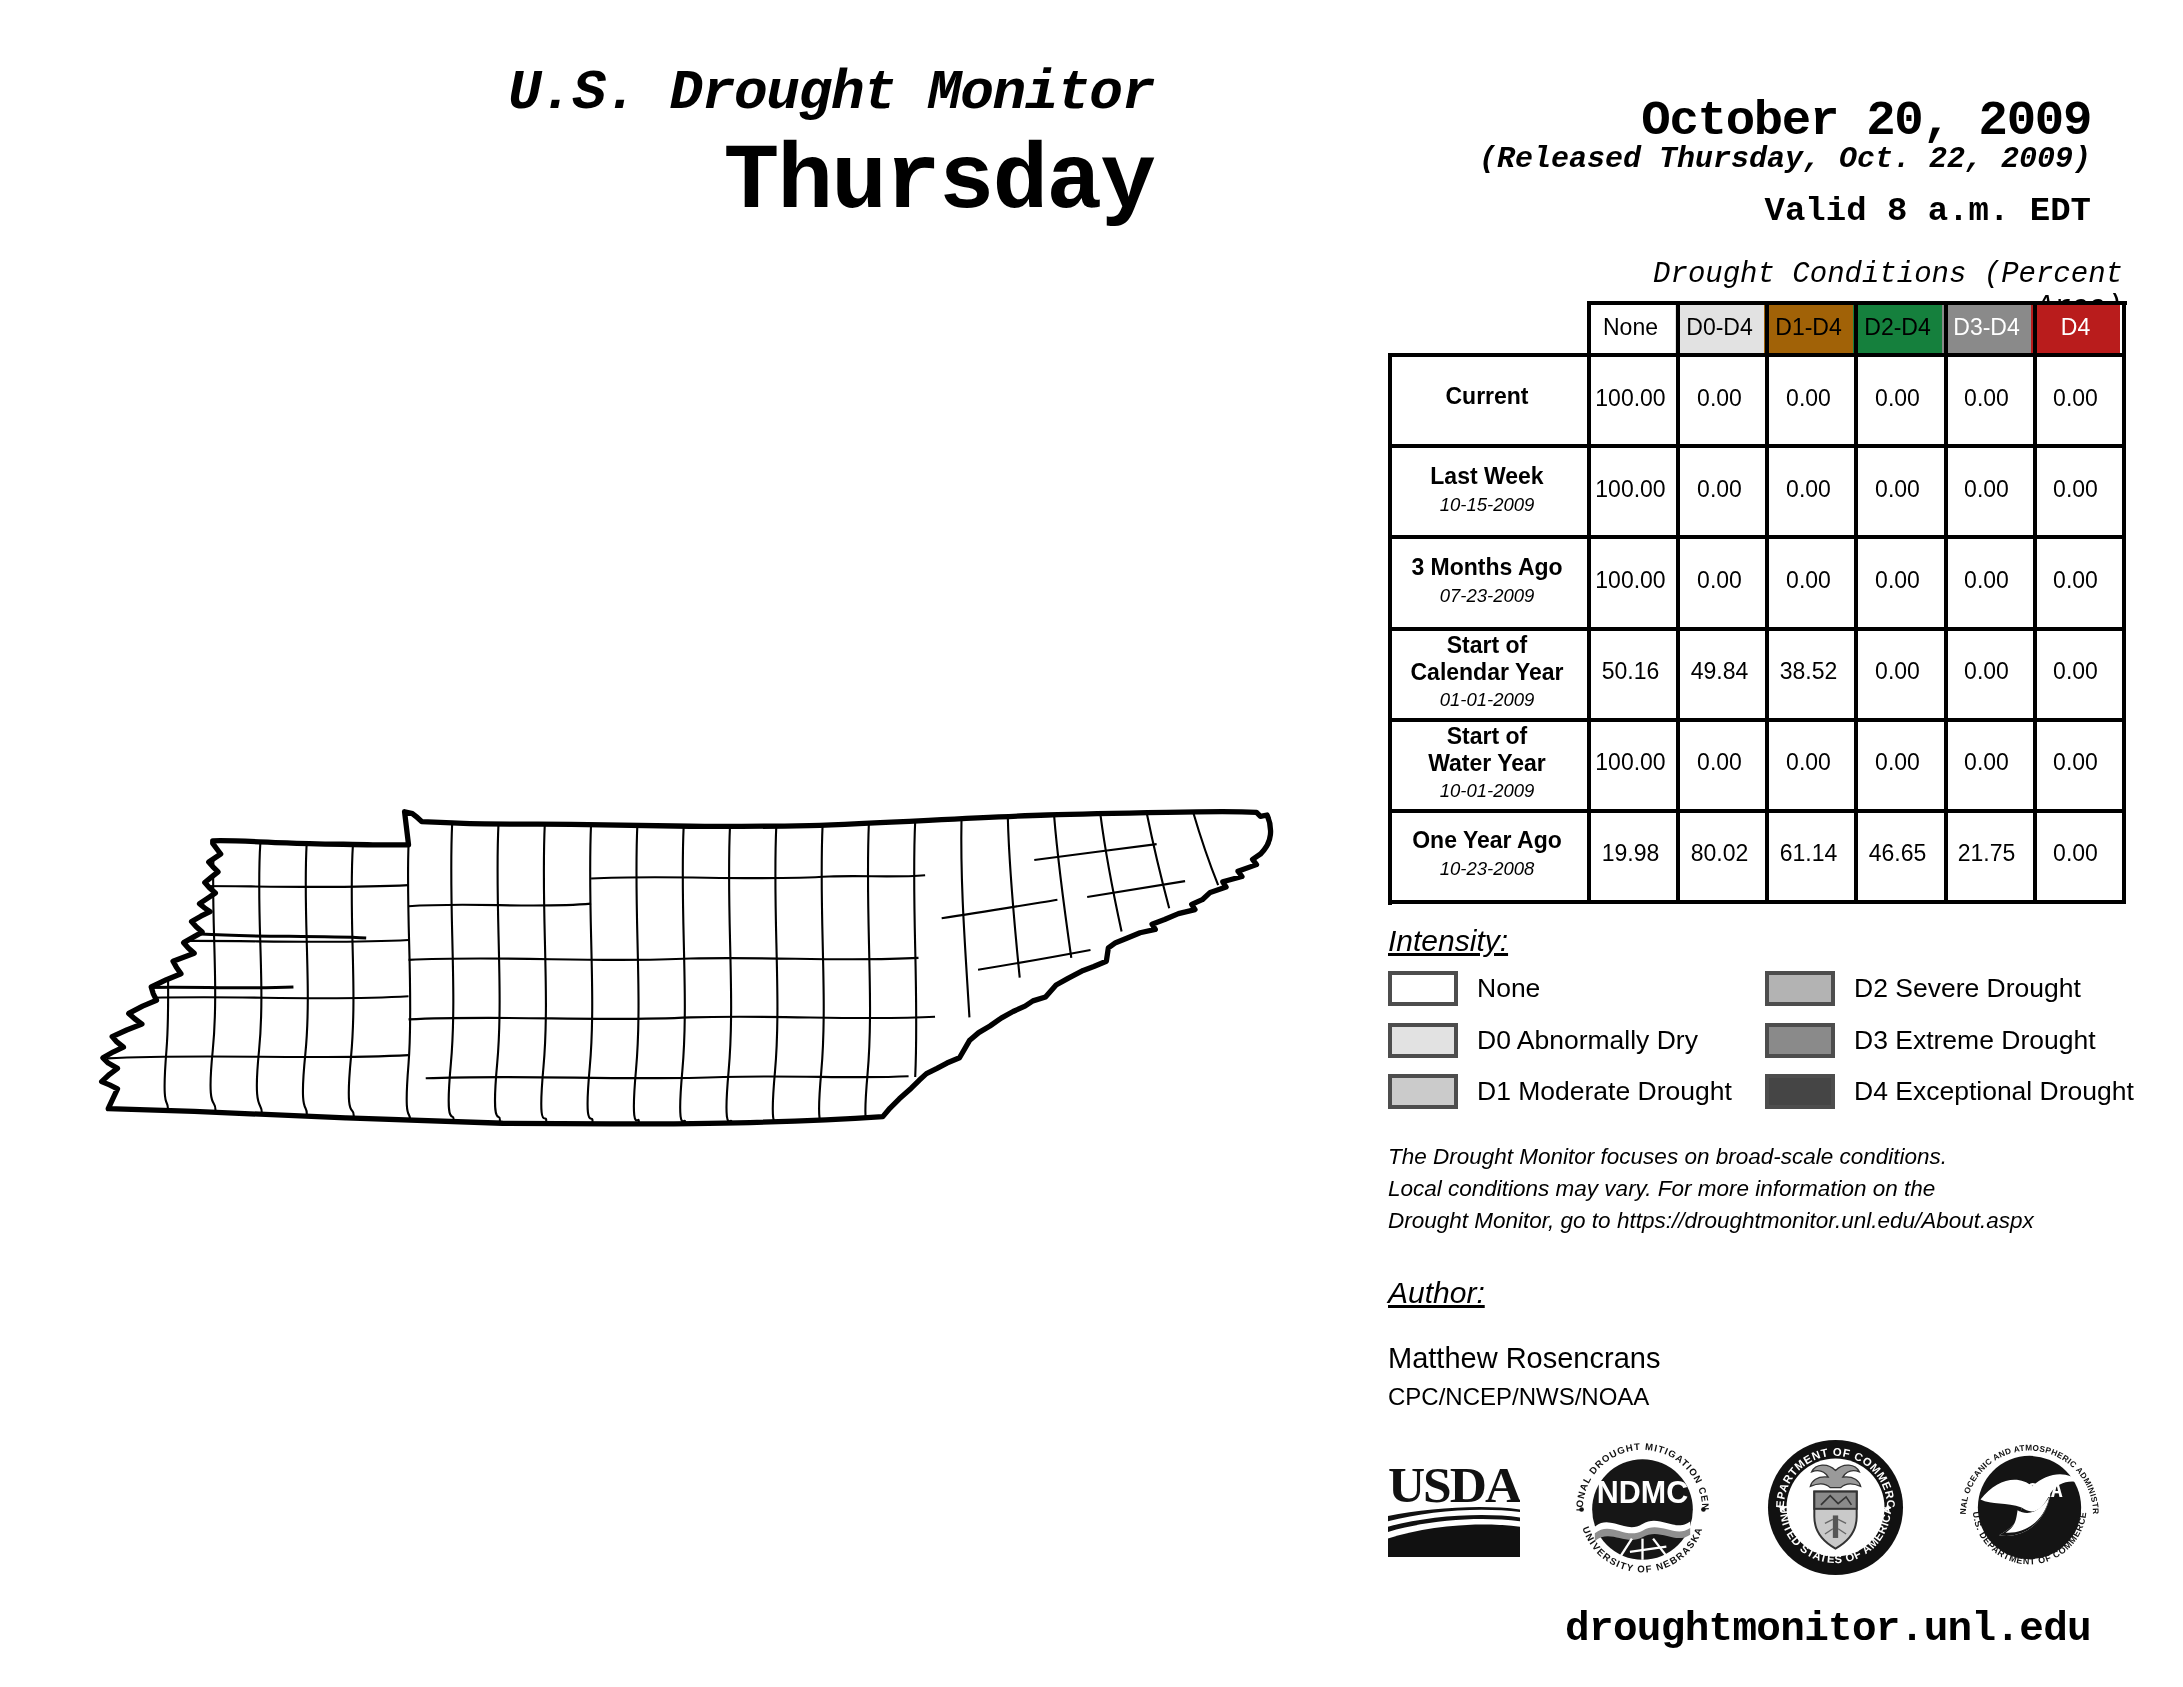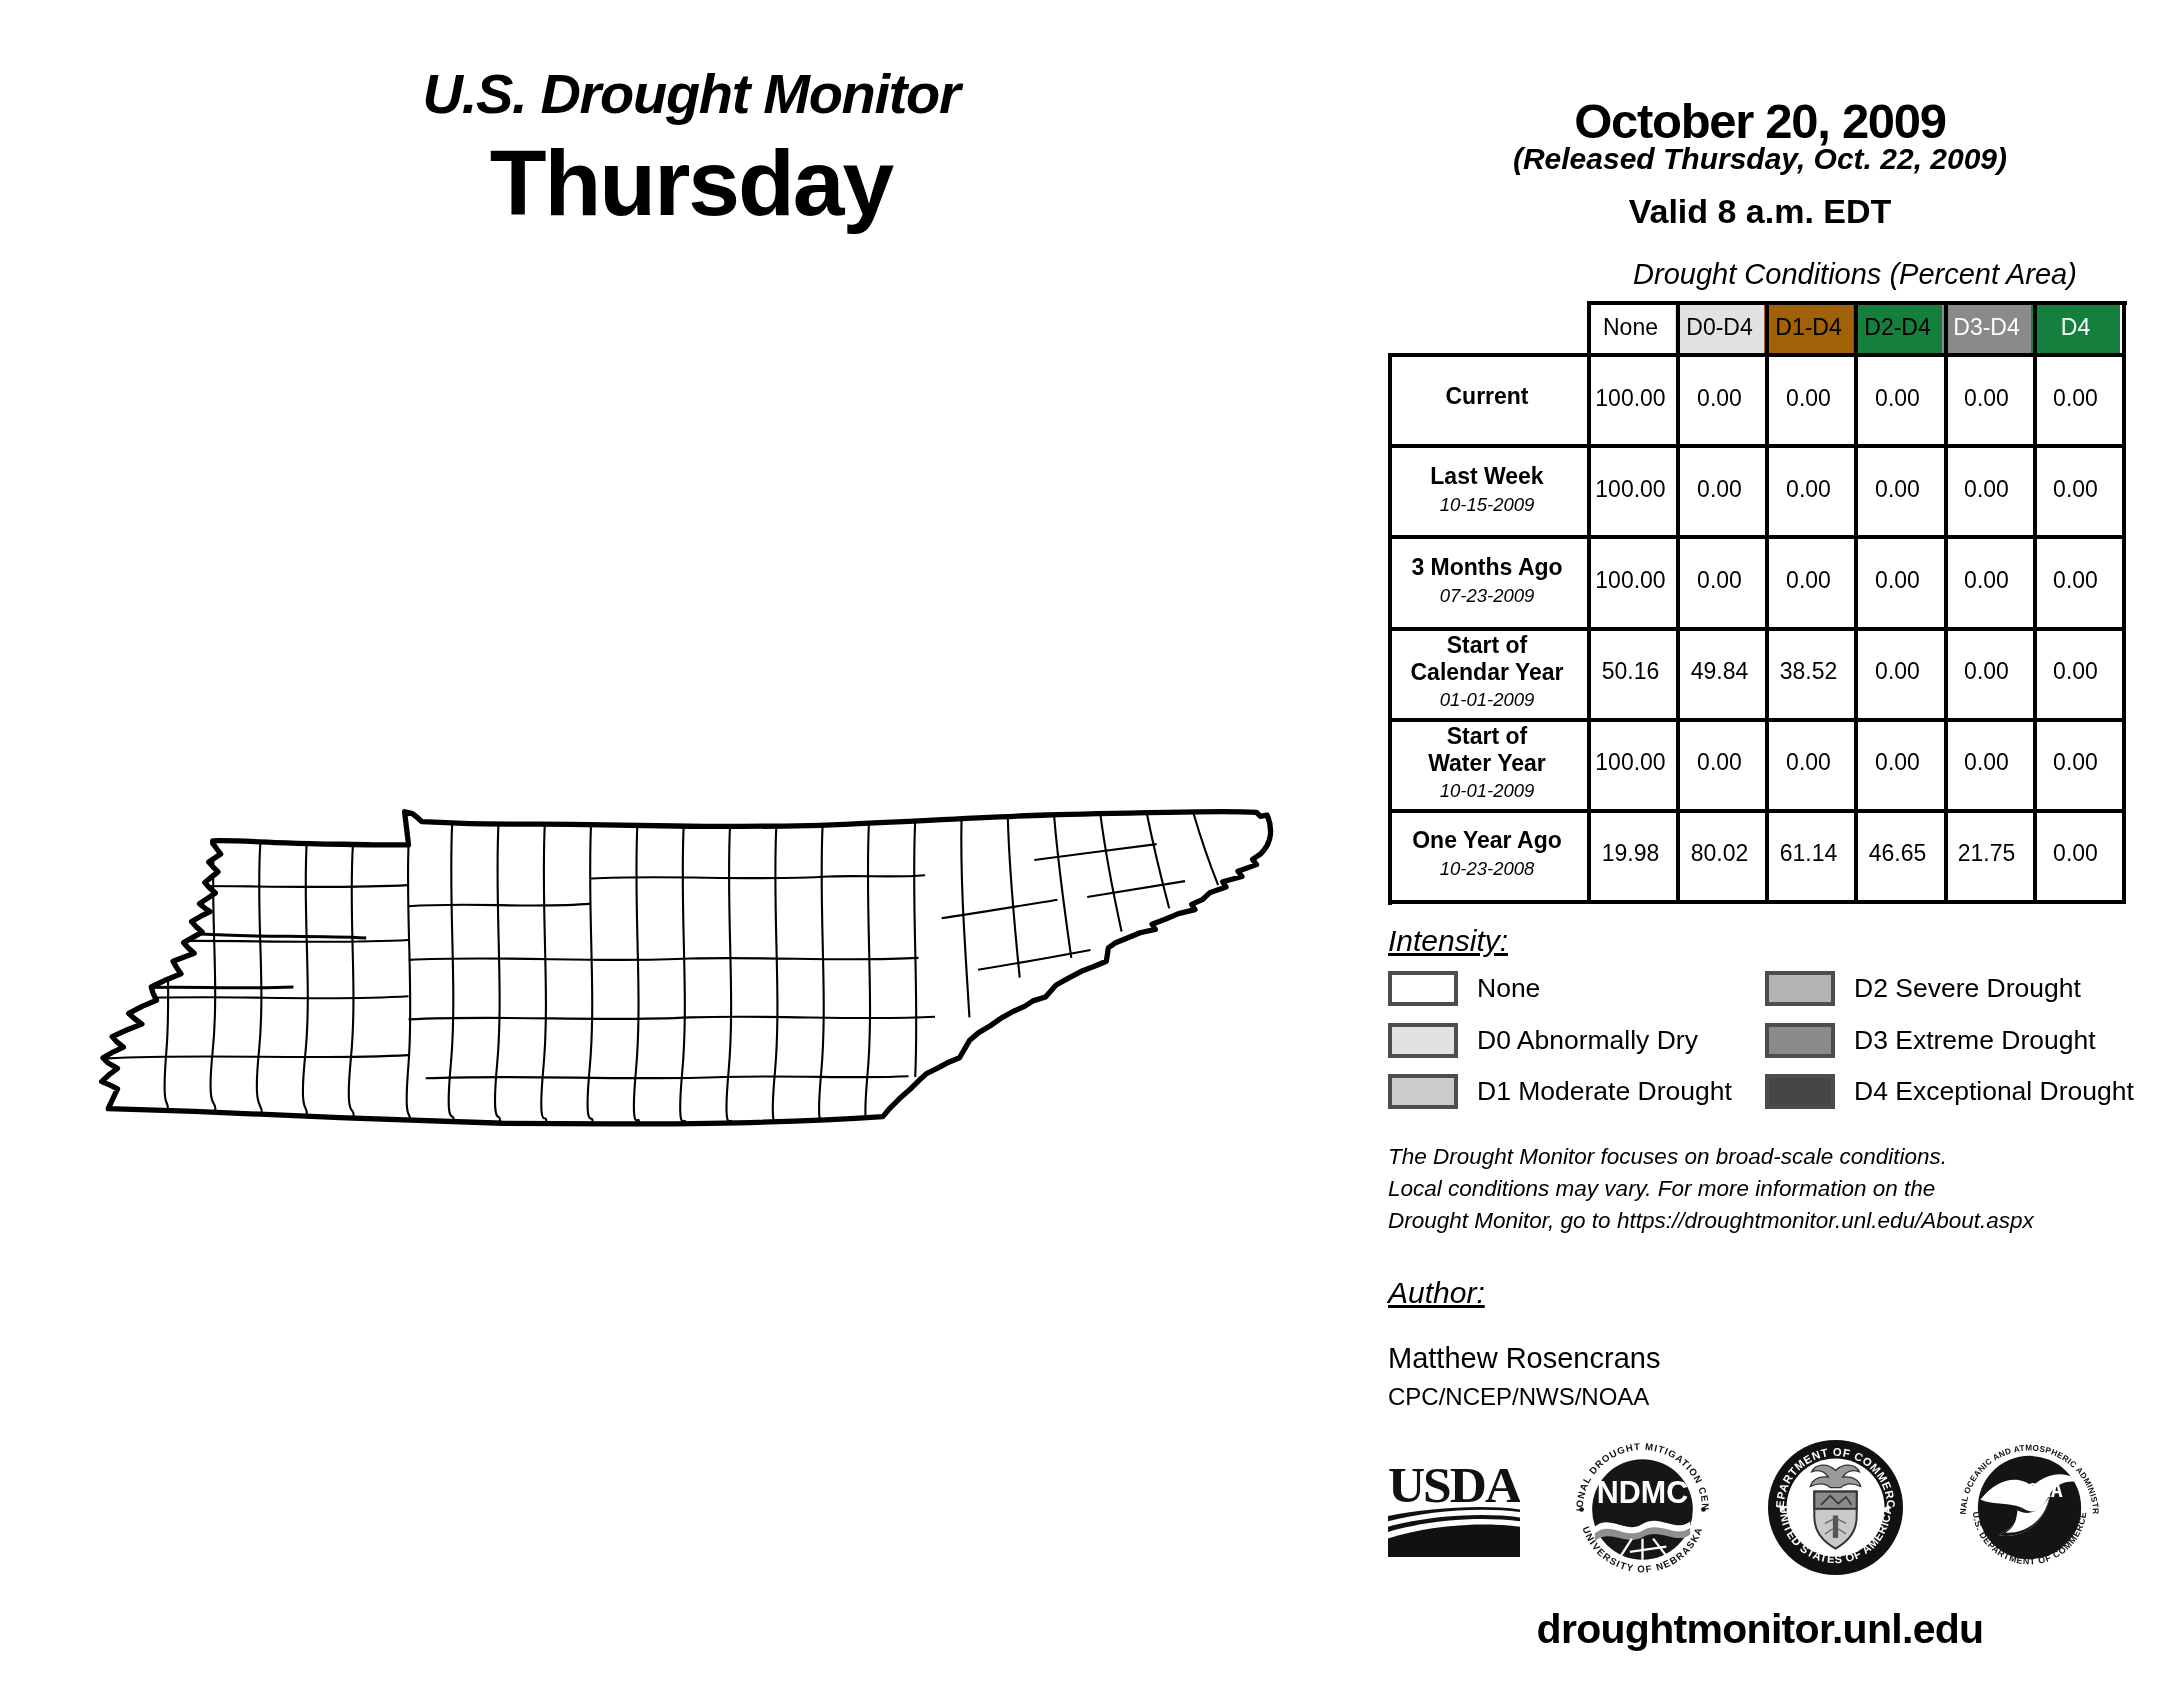--- a/index.html
+++ b/index.html
@@ -1,19 +1,19 @@
 <!DOCTYPE html>
 <html style="font-size:10.6px"><head>
 <meta charset="utf-8">
 <style>
   html,body{margin:0;padding:0;background:#fff;}
   .sheet{position:relative;width:2183px;height:1687px;background:#ffffff;overflow:hidden;
          font-family:"Liberation Sans", sans-serif;color:#000;}
   .abs{position:absolute;}
-  .ctr{text-align:center;}
+  .ctr{text-align:right;font-family:Liberation Mono, monospace;}
   .pre{white-space:pre-line;}
 
   
   .title1{left:228px;top:61px;width:926px;font-size:56px;font-weight:bold;font-style:italic;letter-spacing:-1.3px;}
   .title2{left:228px;top:130px;width:926px;font-size:93px;font-weight:bold;letter-spacing:-2px;}
   .dateblk{left:1429px;width:662px;}
   .d-date{top:69px;font-size:49px;font-weight:bold;letter-spacing:-1.3px;margin-top:24px;}
   .d-rel{top:142px;font-size:30px;font-weight:bold;font-style:italic;}
   .d-valid{top:192px;font-size:34px;font-weight:bold;}
 
@@ -113,21 +113,21 @@
 
   <div class="abs ctr tbl-title">Drought Conditions (Percent Area)</div>
 
   <div class="abs tgrid">
     <div class="tcell"></div>
     <div class="tcell thead" style="background-color: rgb(255, 255, 255);">None</div>
     <div class="tcell thead" style="background-color: rgb(226, 226, 226);">D0-D4</div>
     <div class="tcell thead" style="background-color: #a16207;">D1-D4</div>
     <div class="tcell thead" style="background-color: #15803d;">D2-D4</div>
     <div class="tcell thead wtxt" style="background-color: rgb(138, 138, 138);">D3-D4</div>
-    <div class="tcell thead wtxt" style="background-color: #15803d;">D4</div>
+    <div class="tcell thead wtxt" style="background-color: #b91c1c;">D4</div>
 
     <div class="tcell">
         <span class="tlabel pre">Current</span>
         <span class="tdate"></span>
       </div>
     <div class="tcell tval">100.00</div>
     <div class="tcell tval">0.00</div>
     <div class="tcell tval">0.00</div>
     <div class="tcell tval">0.00</div>
     <div class="tcell tval">0.00</div>

